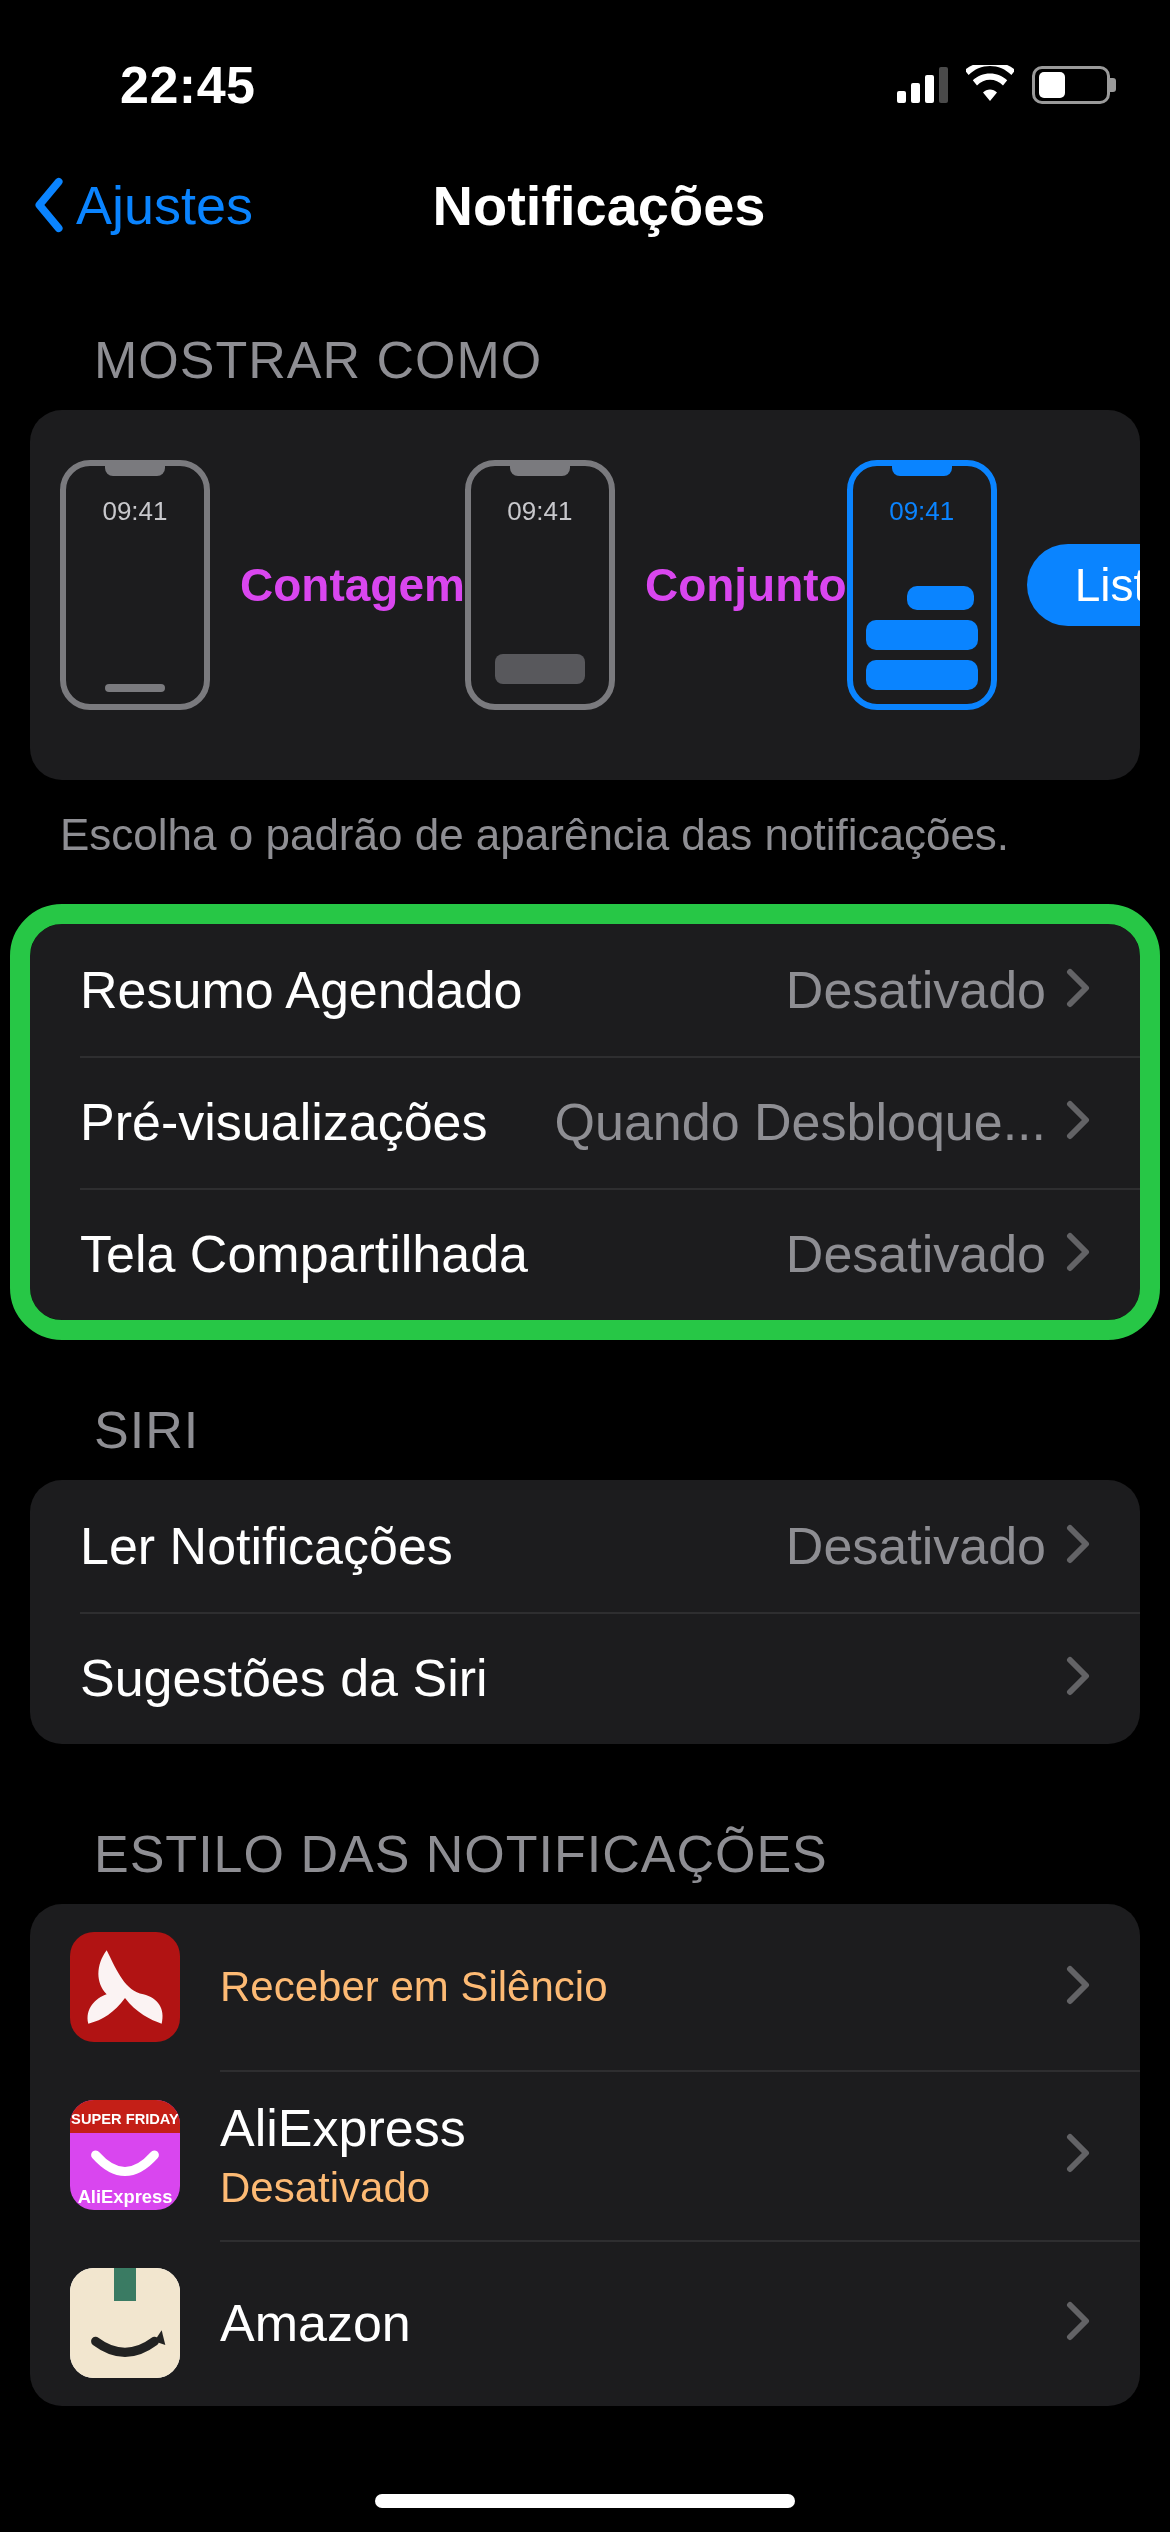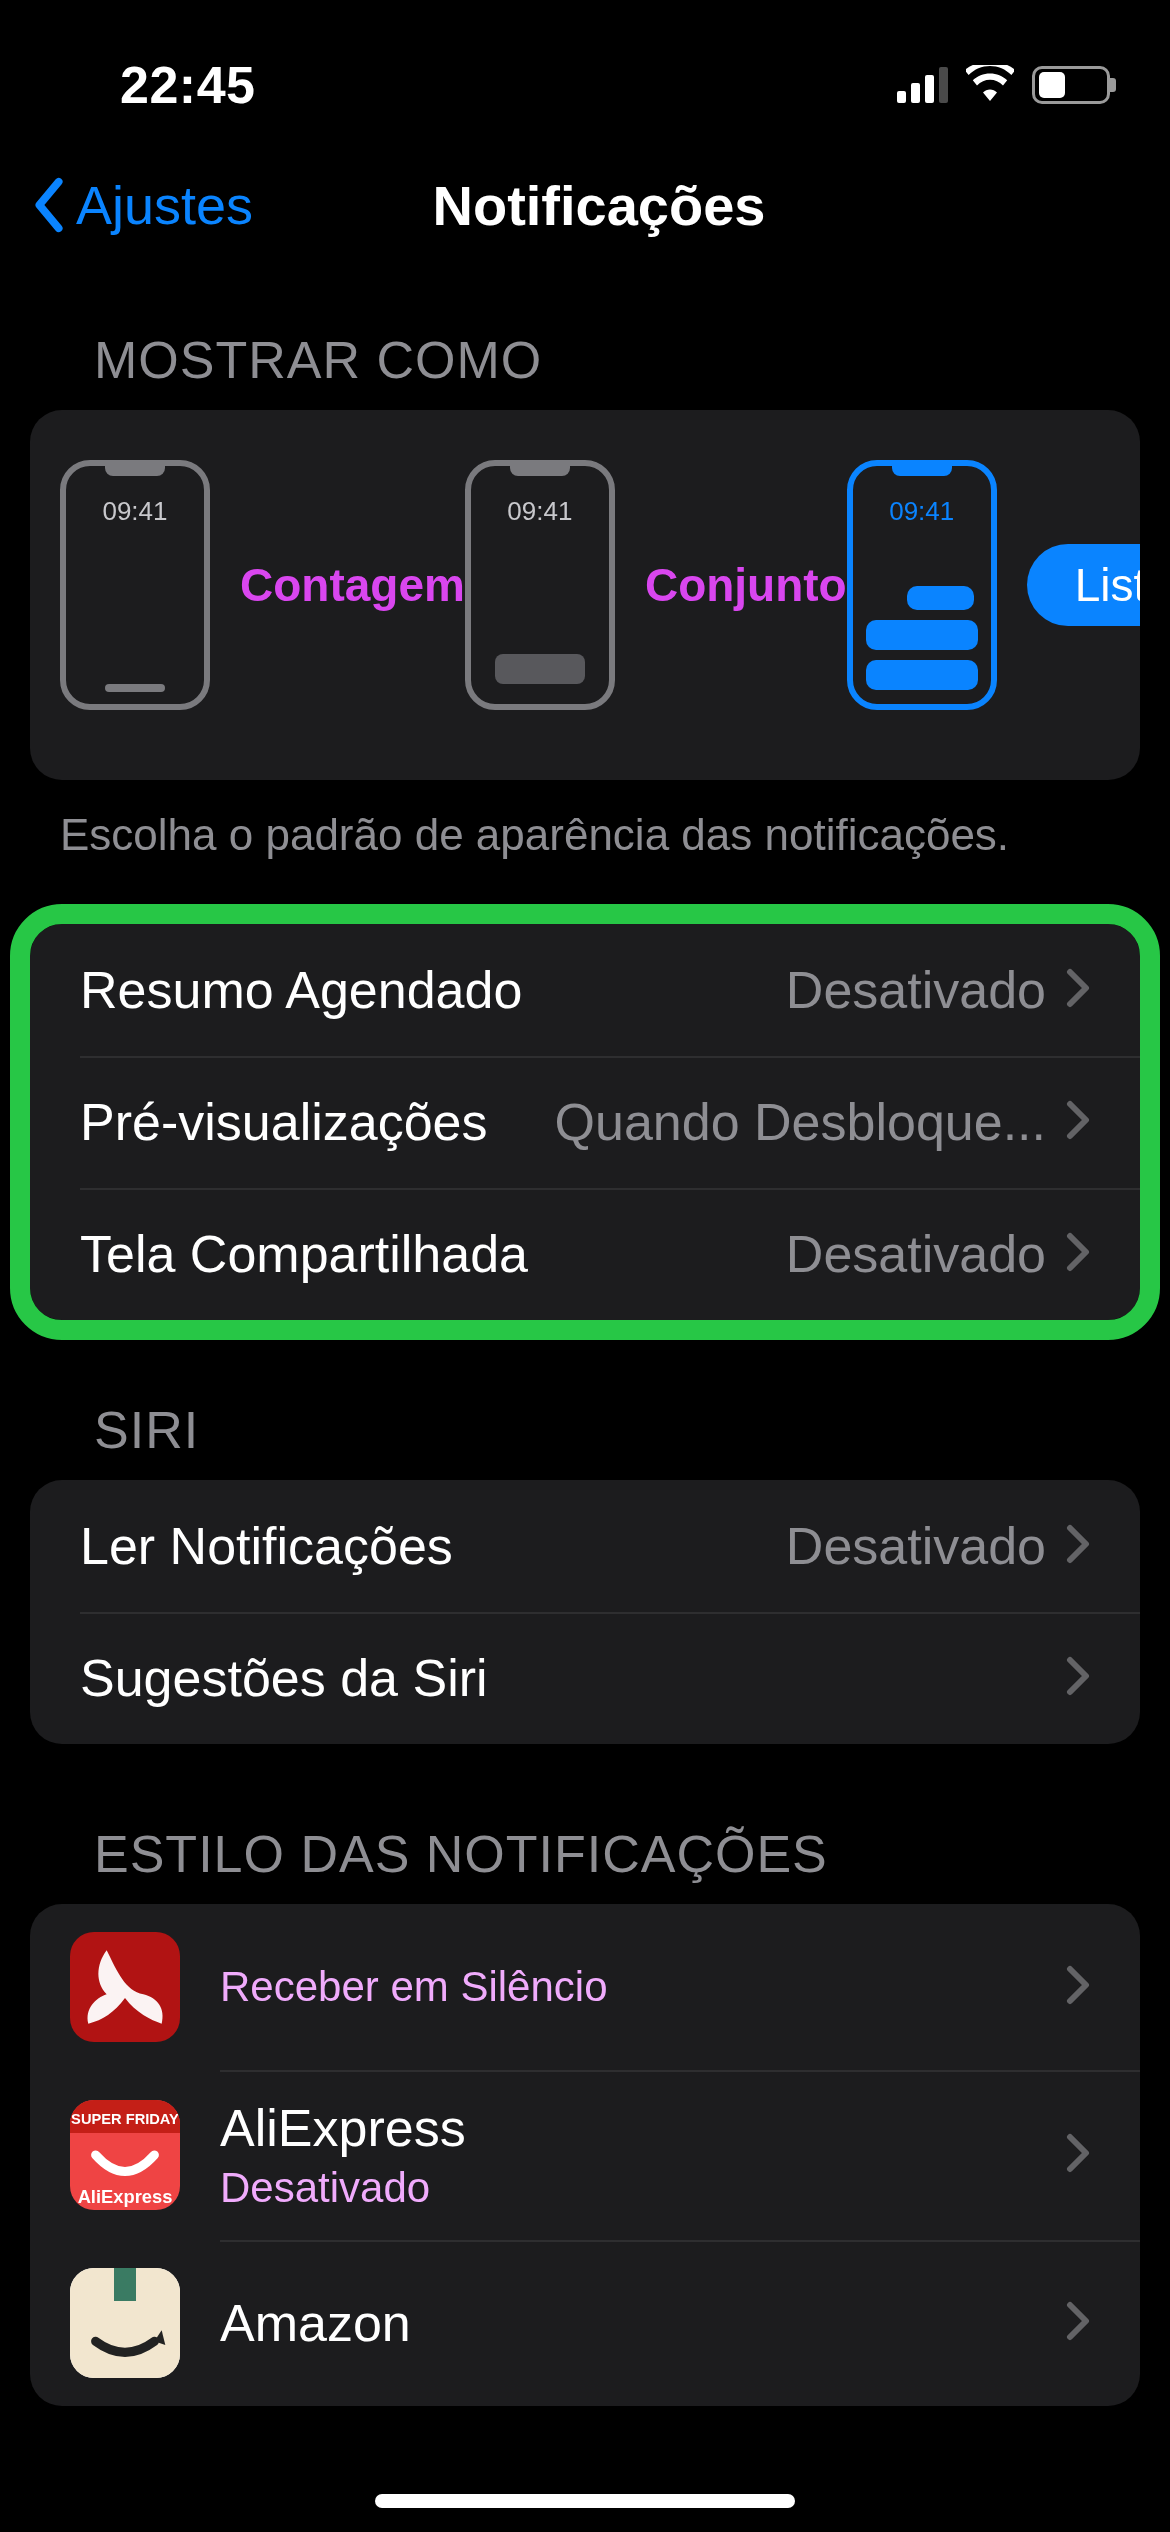--- a/index.html
+++ b/index.html
@@ -60,28 +60,28 @@
   .row.flex-tight .title { margin-right:30px; }
   .row.flex-tight .value { flex:1 1 auto; }
 
   
   .app-row { display:flex; align-items:center; padding: 28px 50px 28px 40px; min-height:150px; position:relative; }
   .app-row + .app-row::before { content:""; position:absolute; top:0; left:190px; right:0; height:2px; background:#2e2e30; }
   .app-icon { width:110px; height:110px; border-radius:24px; flex:0 0 auto; display:flex; align-items:center; justify-content:center; margin-right:40px; overflow:hidden; }
   .app-icon svg { width:100%; height:100%; }
   .app-texts { flex:1 1 auto; display:flex; flex-direction:column; gap:6px; }
   .app-name { font-size:52px; color:#fff; }
-  .app-sub { font-size:42px; color:#f0abfc; }
+  .app-sub { font-size:42px; color:#fdba74; }
 
   
   .home-indicator { position:absolute; bottom:24px; left:50%; transform:translateX(-50%); width:420px; height:14px; background:#fff; border-radius:10px; }
 
   
   .ic-acrobat { background:#b11313; }
-  .ic-aliexpress { background:#ef4444; display:flex; flex-direction:column; }
+  .ic-aliexpress { background:#d946ef; display:flex; flex-direction:column; }
   .ic-amazon { background:#fff; }
 
 </style>
 </head>
 <body>
 
 <div class="screen">
 
   <div class="status-bar">
     <div class="status-time">22:45</div>

